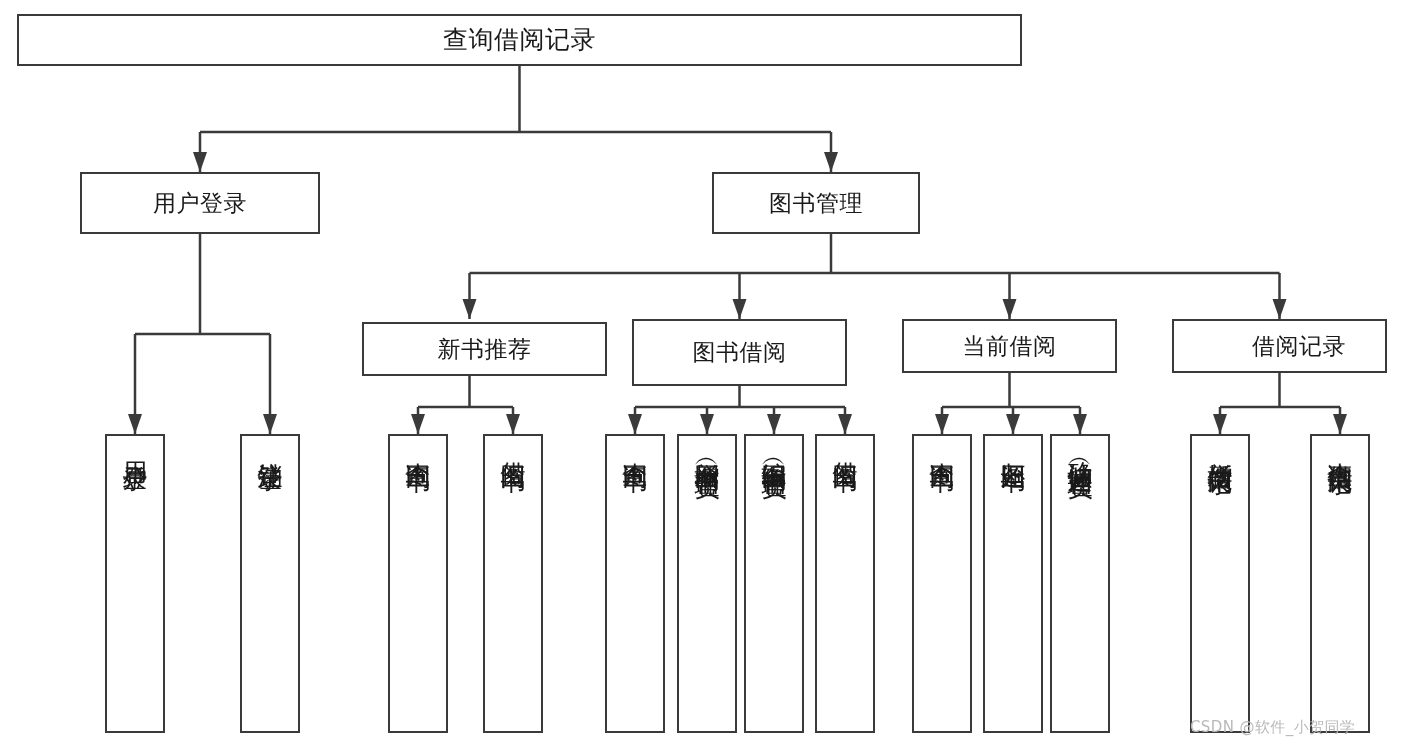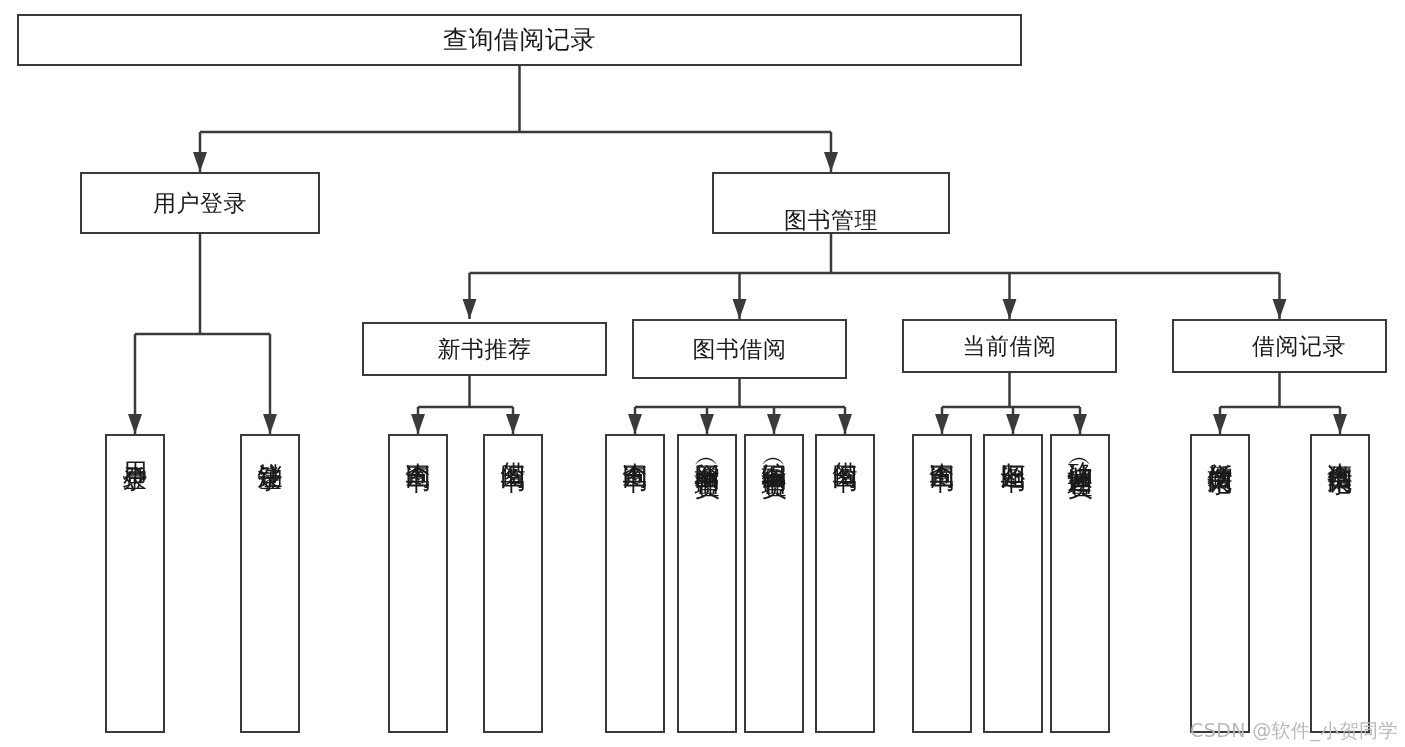--- a/index.html
+++ b/index.html
@@ -59,21 +59,21 @@
   .node.leaf .node-label {
     writing-mode: vertical-rl;
     text-orientation: upright;
     font-size: 25px;
     line-height: 1.08;
     letter-spacing: 2px;
     white-space: nowrap;
   }
   .watermark {
     position: absolute;
-    font-size: 19px;
+    font-size: 15px;
     color: #b9b9b9;
     white-space: nowrap;
     z-index: 5;
     letter-spacing: 0.4px;
   }
 </style>
 </head>
 <body>
 
 <div id="canvas">
@@ -131,27 +131,27 @@
       <line x1="1340" y1="407" x2="1340" y2="434" stroke="#3a3a3a" stroke-width="2.5"></line>
       <polygon points="1333,414 1347,414 1340,434" fill="#3a3a3a"></polygon>
     </svg>
   <div id="nodes-layer">
       <div class="node horiz root" style="left: 17px; top: 14px; width: 1005px; height: 52px;">
         <span class="node-label">查询借阅记录</span>
       </div>
       <div class="node horiz" style="left: 80px; top: 172px; width: 240px; height: 62px;">
         <span class="node-label">用户登录</span>
       </div>
-      <div class="node horiz" style="left: 712px; top: 172px; width: 238px; height: 62px; align-items: flex-end;">
+      <div class="node horiz" style="left: 712px; top: 172px; width: 208px; height: 62px;">
         <span class="node-label">图书管理</span>
       </div>
       <div class="node horiz" style="left: 362px; top: 322px; width: 245px; height: 54px;">
         <span class="node-label">新书推荐</span>
       </div>
-      <div class="node horiz" style="left: 632px; top: 319px; width: 215px; height: 60px;">
+      <div class="node horiz" style="left: 632px; top: 319px; width: 215px; height: 67px;">
         <span class="node-label">图书借阅</span>
       </div>
       <div class="node horiz" style="left: 902px; top: 319px; width: 215px; height: 54px; justify-content: center;">
         <span class="node-label">当前借阅</span>
       </div>
       <div class="node horiz" style="left: 1172px; top: 319px; width: 215px; height: 54px; padding-left: 39px;">
         <span class="node-label">借阅记录</span>
       </div>
       <div class="node leaf" style="left: 105px; top: 434px; width: 60px; height: 299px;">
         <span class="node-label">用户登录</span>

